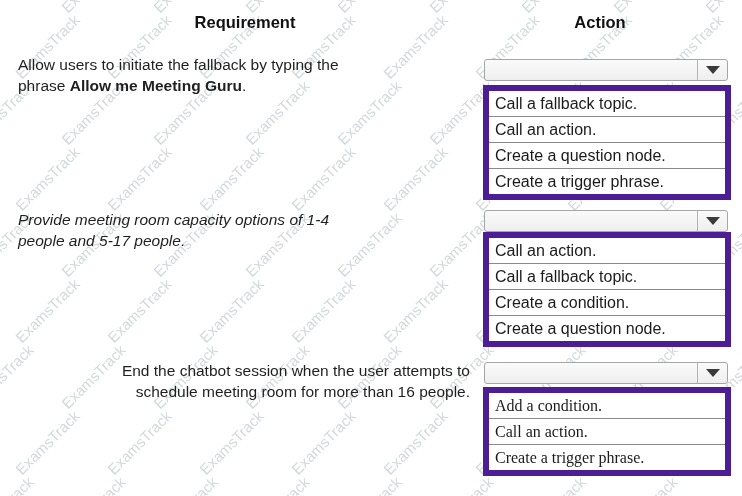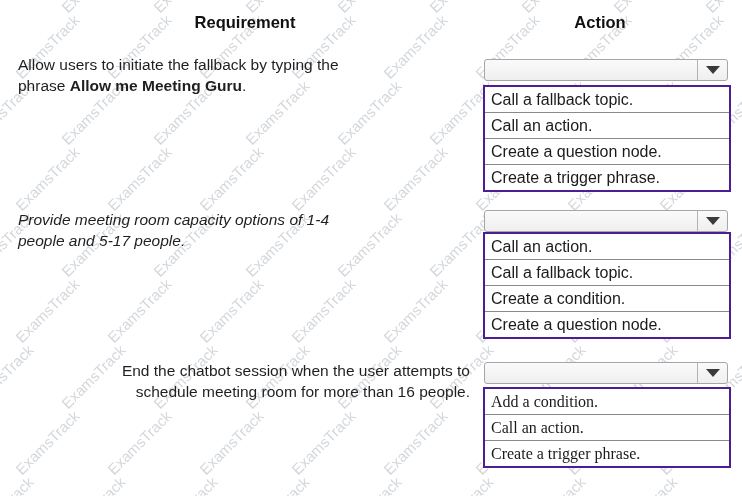--- a/index.html
+++ b/index.html
@@ -81,21 +81,21 @@
     width: 0; height: 0;
     border-left: 7px solid transparent;
     border-right: 7px solid transparent;
     border-top: 8px solid #3a3a3a;
   }
 
   .listbox {
     position: absolute;
     left: 483px;
     width: 248px;
-    border: 2px solid #4c1d95;
+    border: 6px solid #4c1d95;
     background: #ffffff;
     box-sizing: border-box;
   }
   .opt {
     height: 25px;
     line-height: 25px;
     padding-left: 6px;
     font-size: 16px;
     color: #1b1b1b;
     border-top: 1px solid #8a8a8a;

